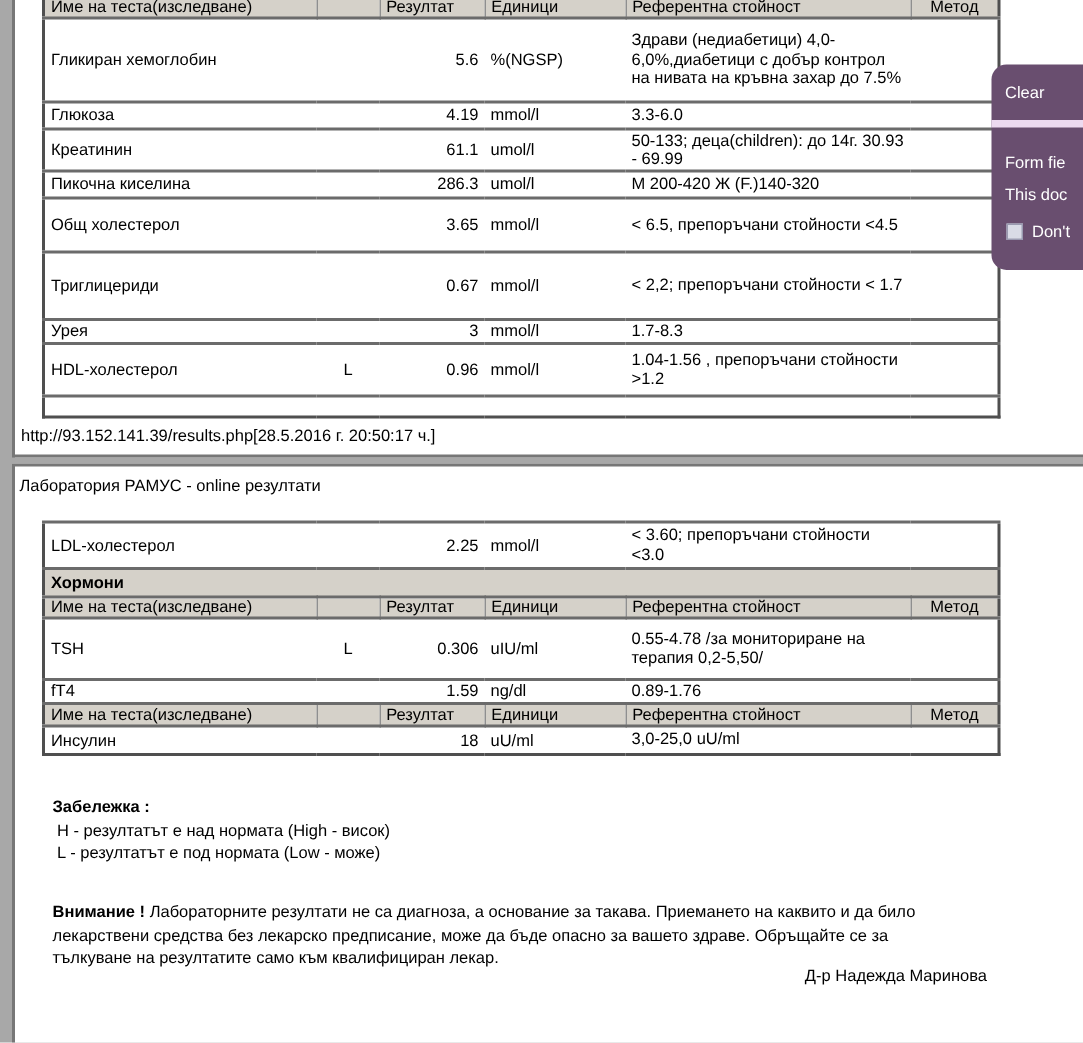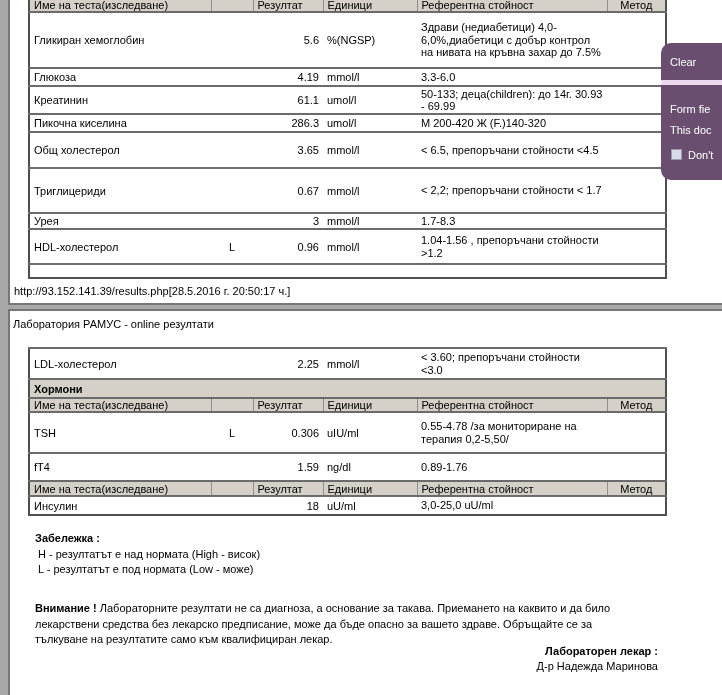--- a/index.html
+++ b/index.html
@@ -194,21 +194,21 @@
       <th class="c-method">Метод</th>
     </tr>
     <tr style="height:41px">
       <td class="c-name">TSH</td>
       <td class="c-flag">L</td>
       <td class="c-result">0.306</td>
       <td class="c-units">uIU/ml</td>
       <td class="c-ref">0.55-4.78 /за мониториране на терапия 0,2-5,50/</td>
       <td></td>
     </tr>
-    <tr style="height:28px">
+    <tr style="height:16px">
       <td class="c-name">fT4</td>
       <td class="c-flag"></td>
       <td class="c-result">1.59</td>
       <td class="c-units">ng/dl</td>
       <td class="c-ref">0.89-1.76</td>
       <td></td>
     </tr>
     <tr class="hdr" style="height:15px">
       <th class="c-name">Име на теста(изследване)</th>
       <th class="c-flag"></th>
@@ -230,21 +230,20 @@
 
   <div class="notes-title">Забележка :</div>
   <div class="note-h">H - резултатът е над нормата (High - висок)</div>
   <div class="note-l">L - резултатът е под нормата (Low - може)</div>
 
   <div class="warning">
     <b>Внимание !</b><span> Лабораторните резултати не са диагноза, а основание за такава. Приемането на каквито и да било лекарствени средства без лекарско предписание, може да бъде опасно за вашето здраве. Обръщайте се за тълкуване на резултатите само към квалифициран лекар.</span>
   </div>
 
   <div class="sig">
-    <div class="sig-title">Лабораторен лекар :</div>
     <div>Д-р Надежда Маринова</div>
   </div>
 </div>
 
 <div class="overlay-tab" style="background: rgb(155, 125, 162);"></div>
 <div class="overlay" style="background: rgb(105, 78, 111);">
   <div class="clear-btn">Clear</div>
   <div class="divider" style="background: rgb(237, 218, 240);"></div>
   <div class="oline1">Form fie</div>
   <div class="oline2">This doc</div>

